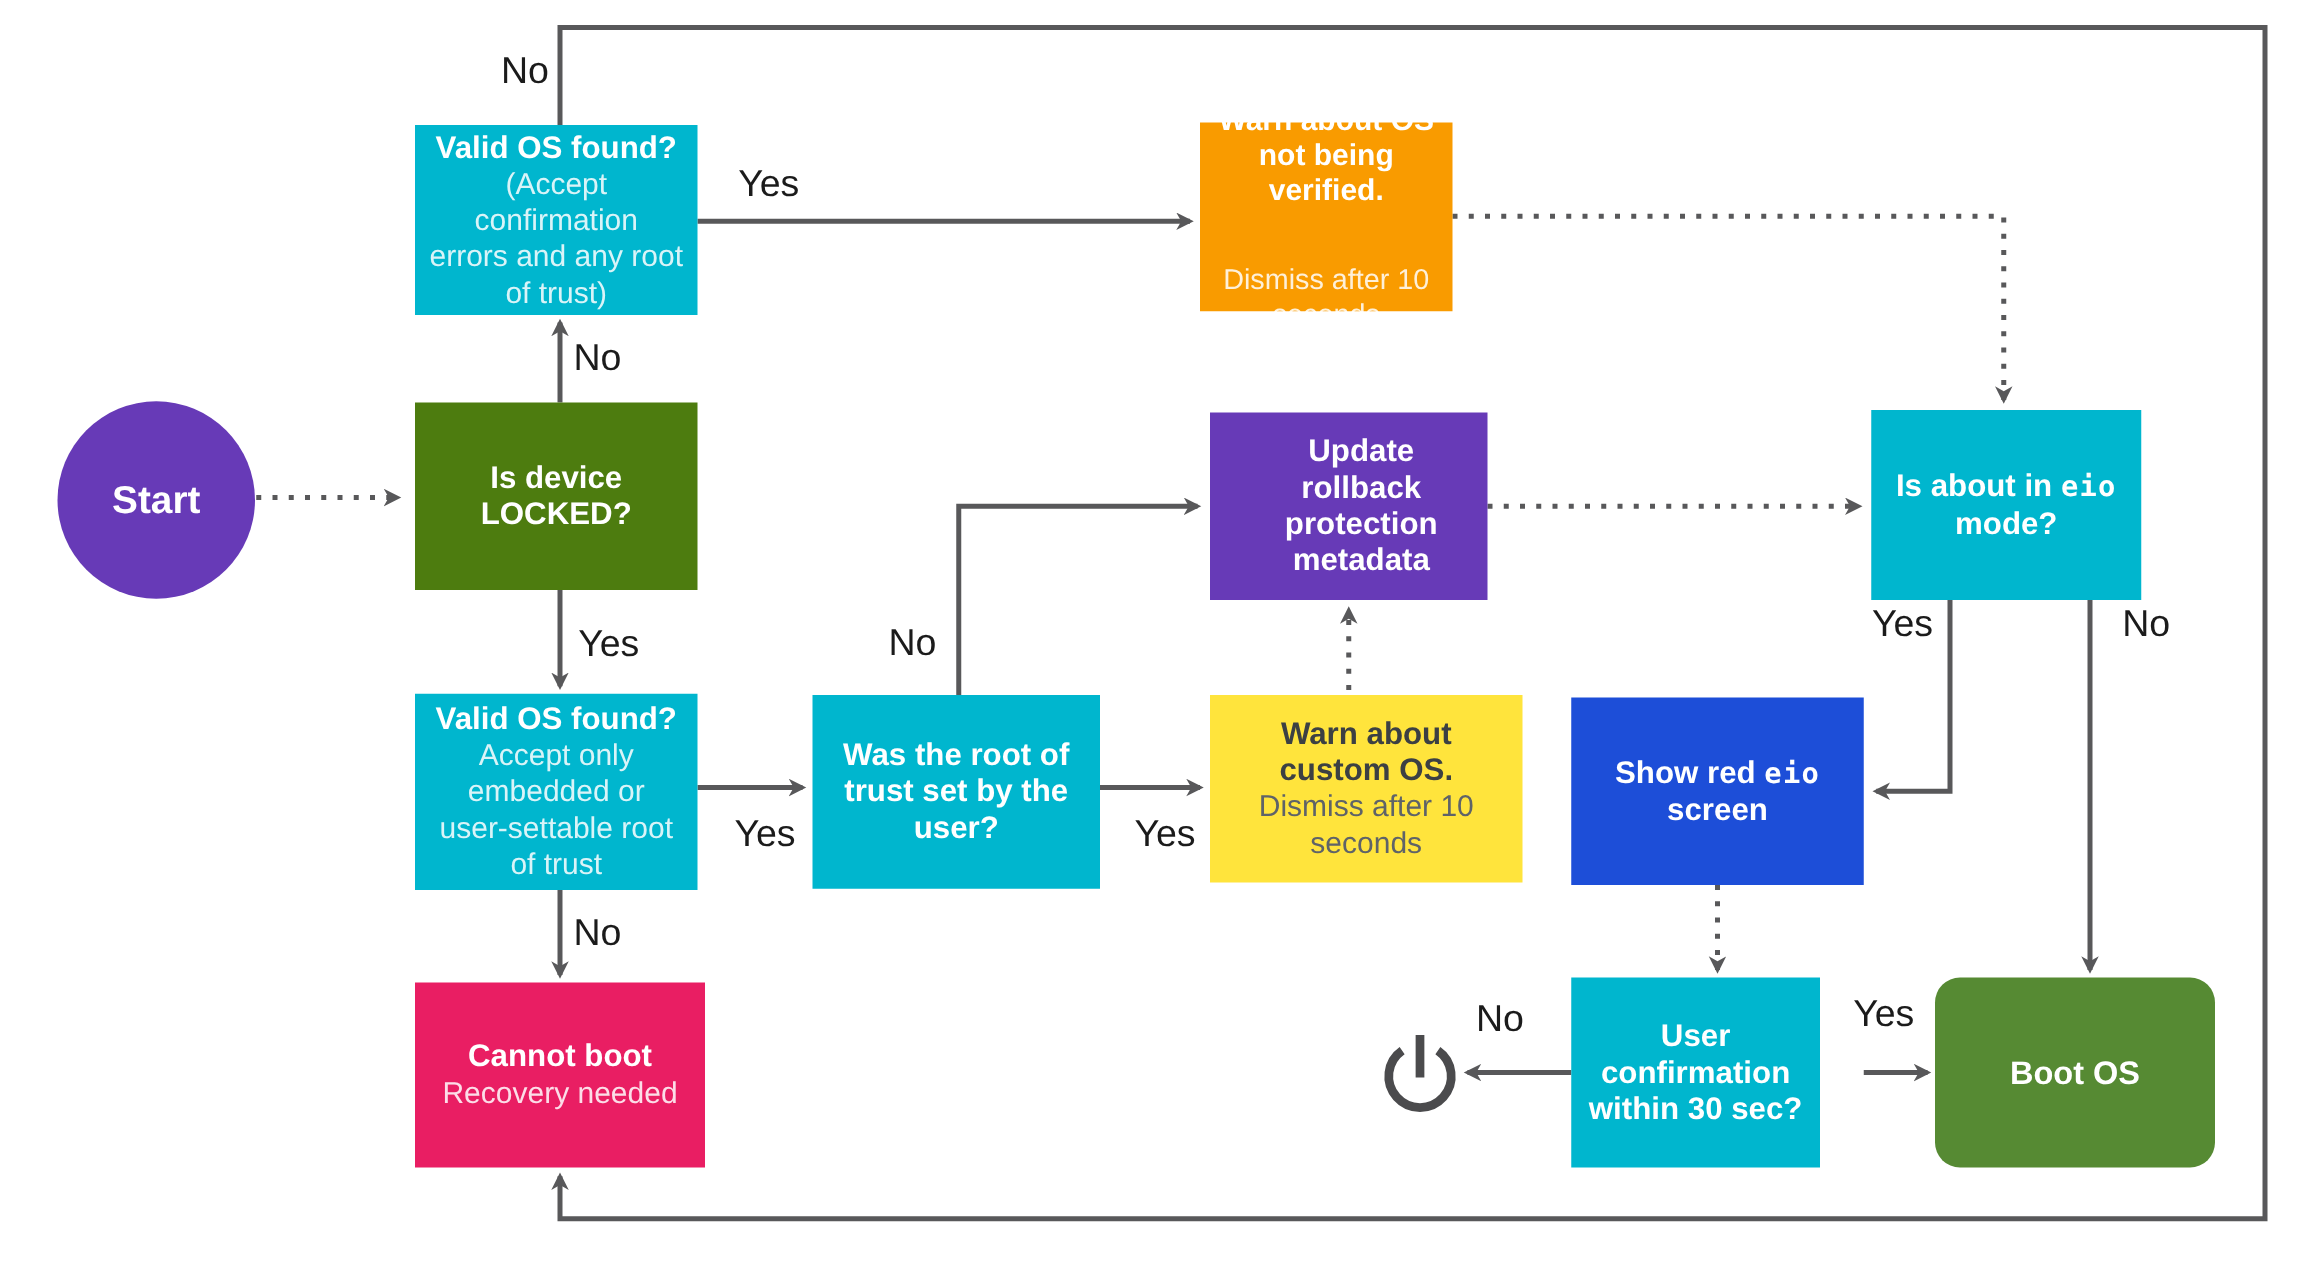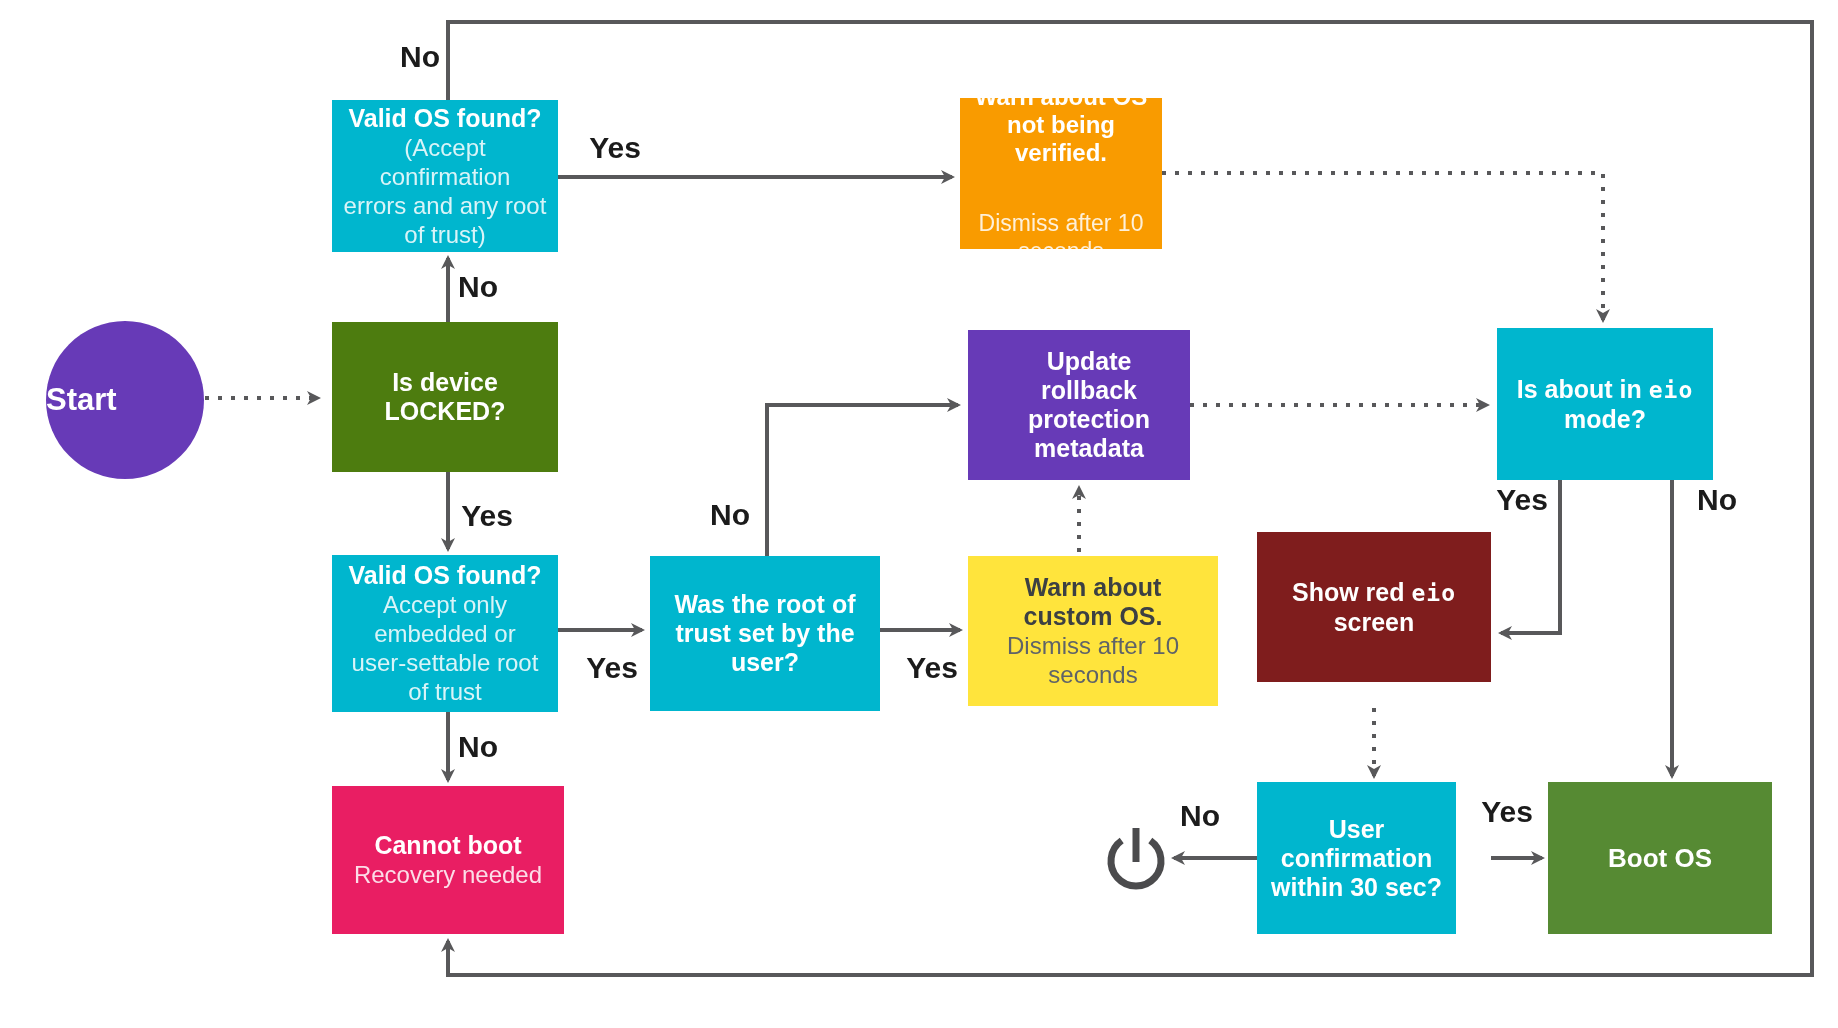--- a/index.html
+++ b/index.html
@@ -26,26 +26,26 @@
   }
   .node .s{
     color:rgba(255,255,255,0.85);font-weight:400;font-size:24px;line-height:29px;
     white-space:pre-line;
   }
   .node.yellow .t{color:#3C4043;}
   .node.yellow .s{color:#5F6368;}
   .code{font-family:"DejaVu Sans Mono", monospace;font-weight:700;font-size:23px;letter-spacing:1px;}
   .circle{
     position:absolute;left:46px;top:321px;width:158px;height:158px;border-radius:50%;
-    display:flex;align-items:center;justify-content:flex-start;
+    display:flex;align-items:center;justify-content:center;
     color:#fff;font-size:31px;font-weight:700;
   }
   .lbl{
     position:absolute;transform:translate(-50%,-50%);
-    color:#1B1B1B;font-size:30px;font-weight:700;white-space:nowrap;
+    color:#1B1B1B;font-size:30px;font-weight:400;white-space:nowrap;
   }
 </style>
 </head>
 <body>
 
 <div class="stage">
 
   <svg class="wires" viewBox="0 0 1838 1028">
     <defs>
       <marker id="arr" markerUnits="userSpaceOnUse" markerWidth="20" markerHeight="18" refX="11" refY="7" orient="auto">
@@ -147,32 +147,32 @@
     <div class="t">Update rollback
 protection
 metadata</div>
   </div>
 
   <div class="node" style="left: 1497px; top: 328px; width: 216px; height: 152px; background: rgb(0, 182, 206);">
     <div class="t"><span>Is about in </span><span class="code">eio</span><span>
 mode?</span></div>
   </div>
 
-  <div class="node" style="left: 1257px; top: 532px; width: 234px; height: 150px; background: #7f1d1d;">
+  <div class="node" style="left: 1257px; top: 558px; width: 234px; height: 150px; background: #1d4ed8;">
     <div class="t"><span>Show red </span><span class="code">eio</span><span>
 screen</span></div>
   </div>
 
   <div class="node" style="left: 1257px; top: 782px; width: 199px; height: 152px; background: rgb(0, 182, 206);">
     <div class="t">User
 confirmation
 within 30 sec?</div>
   </div>
 
-  <div class="node" style="left: 1548px; top: 782px; width: 224px; height: 152px; background: rgb(86, 138, 51);">
+  <div class="node" style="left: 1548px; top: 782px; width: 224px; height: 152px; background: rgb(86, 138, 51); border-radius: 20px;">
     <div class="t" style="font-size:26px;">Boot OS</div>
   </div>
 
   <span class="lbl" style="left:420px;top:57px;">No</span>
   <span class="lbl" style="left:478px;top:287px;">No</span>
   <span class="lbl" style="left:615px;top:148px;">Yes</span>
   <span class="lbl" style="left:487px;top:516px;">Yes</span>
   <span class="lbl" style="left:612px;top:668px;">Yes</span>
   <span class="lbl" style="left:478px;top:747px;">No</span>
   <span class="lbl" style="left:730px;top:515px;">No</span>

